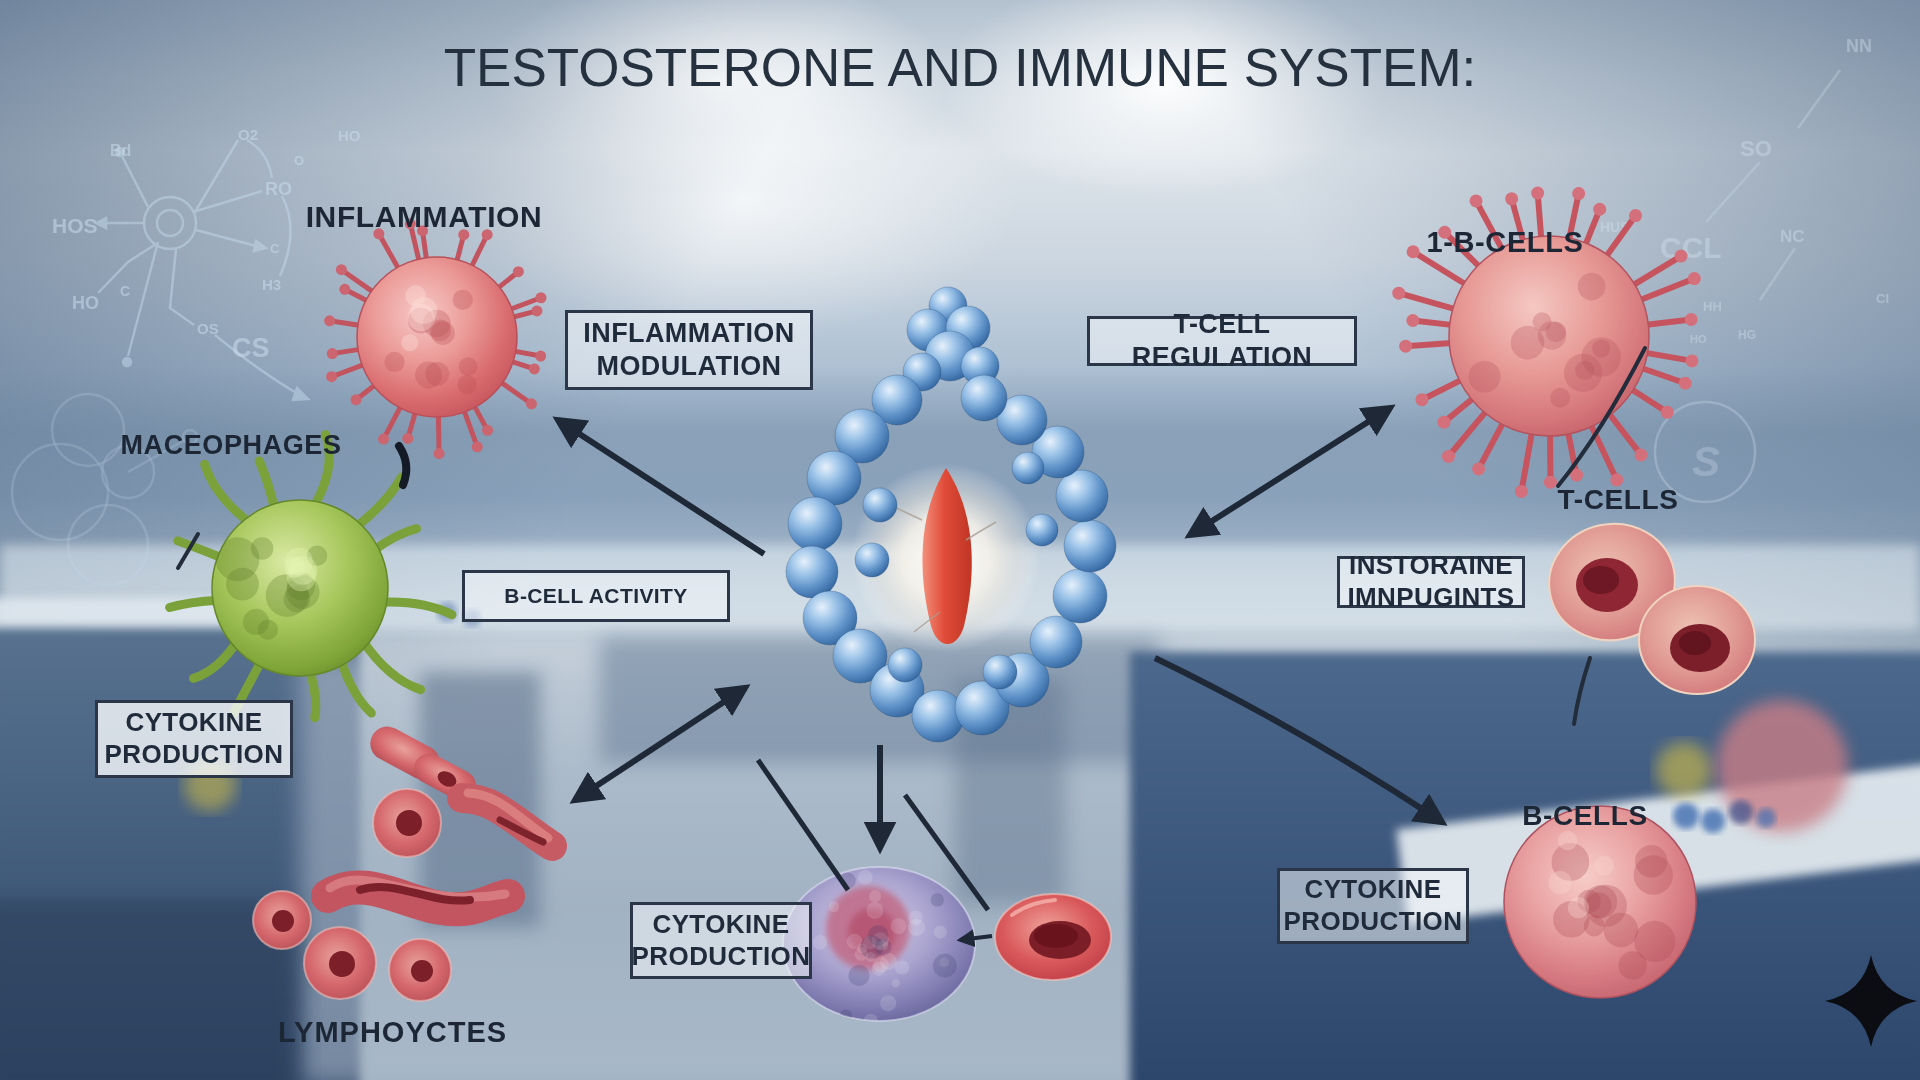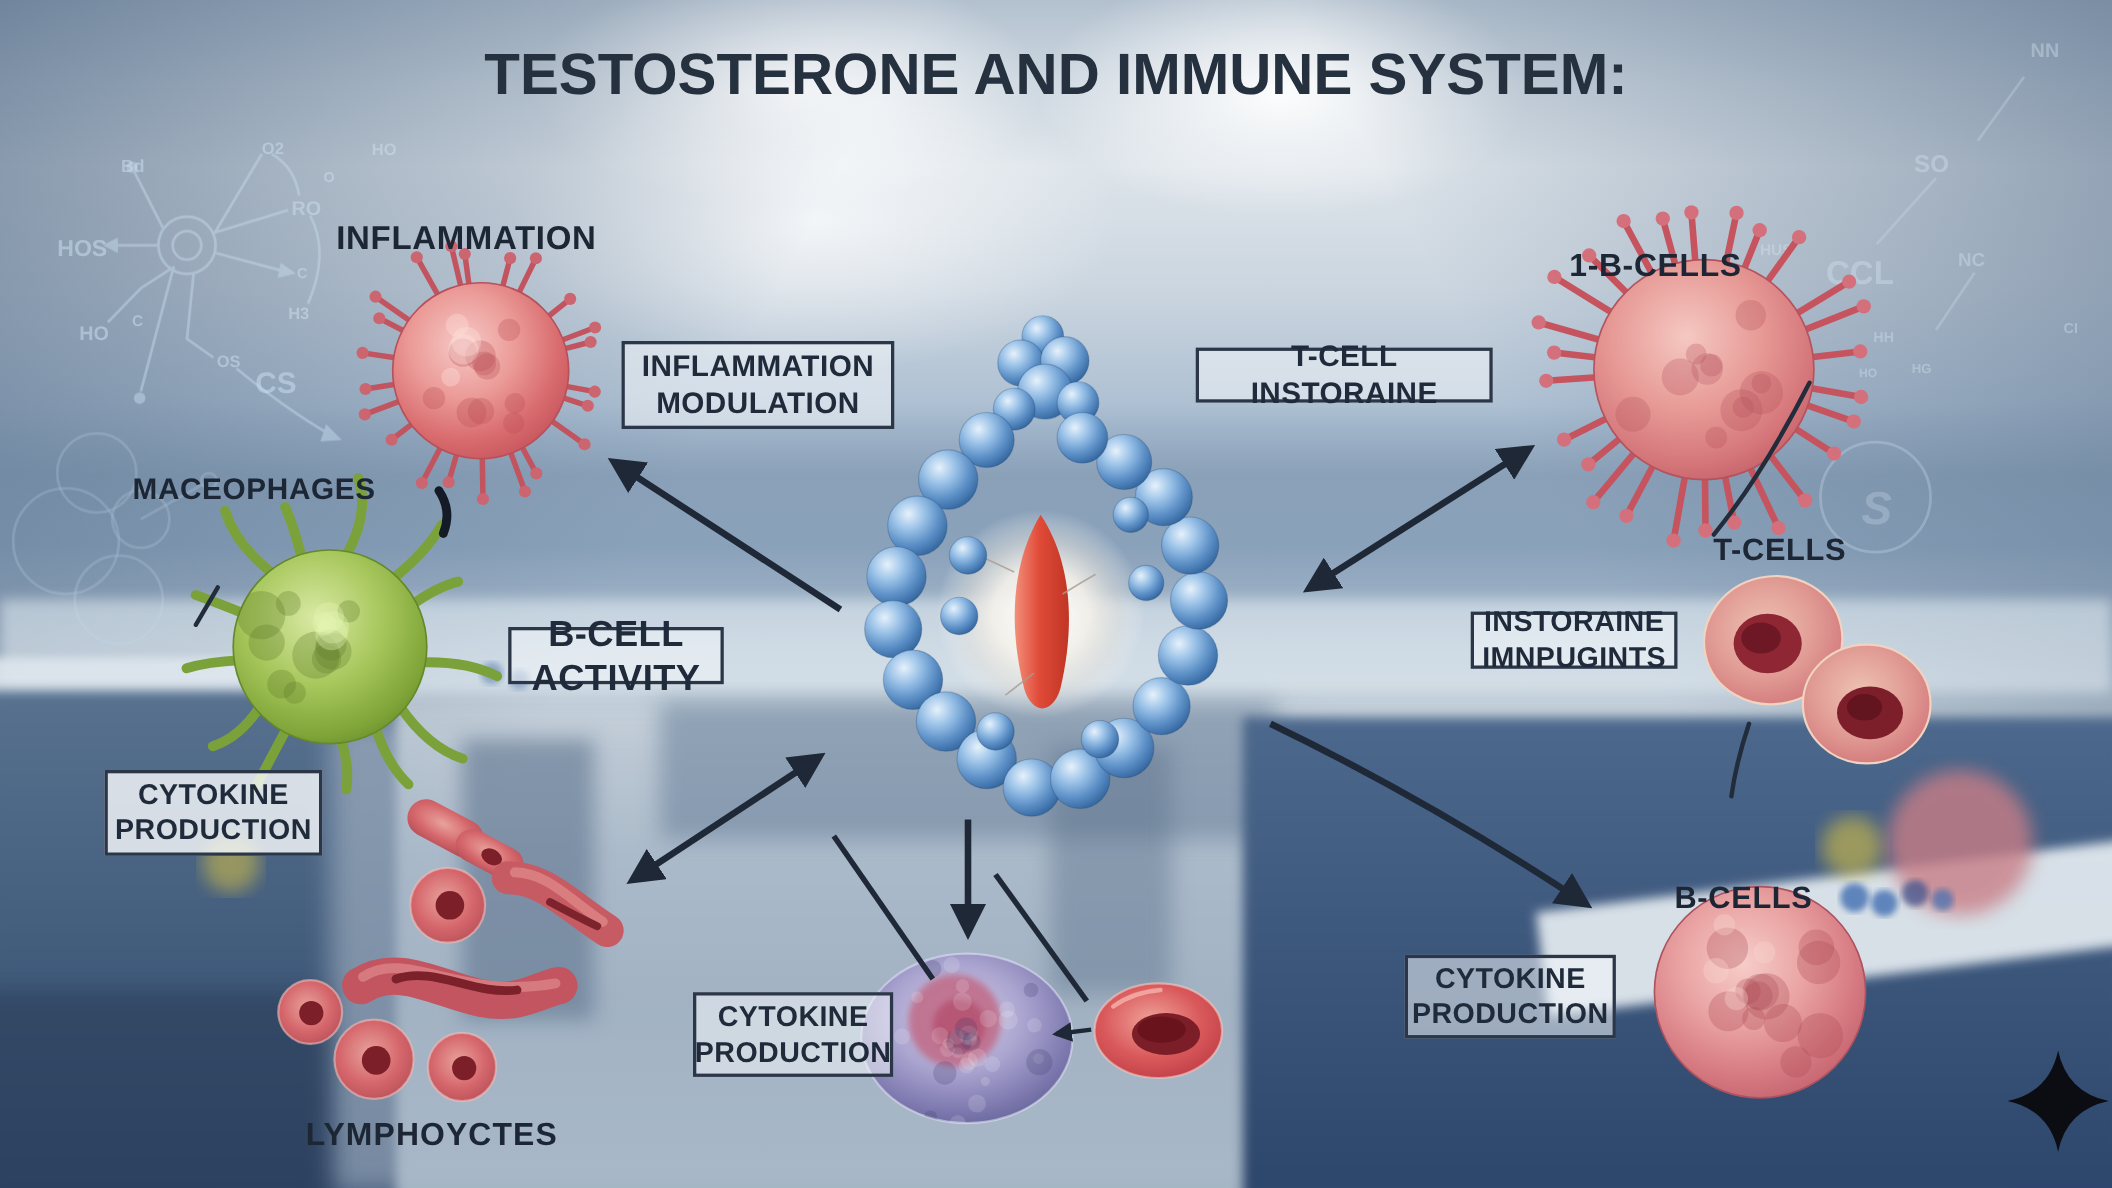--- a/index.html
+++ b/index.html
@@ -21,21 +21,21 @@
   .cab-right{left:1130px;top:652px;width:800px;height:438px;background:linear-gradient(180deg,#4c688c,#2c456b);filter:blur(5px);}
   .floor-mid{left:300px;top:655px;width:900px;height:430px;background:rgba(178,192,205,.55);filter:blur(12px);}
   .bench-mid{left:600px;top:638px;width:560px;height:125px;background:rgba(96,120,148,.5);filter:blur(10px);}
   .leg1{left:420px;top:672px;width:120px;height:255px;background:rgba(88,110,136,.55);filter:blur(9px);}
   .leg2{left:955px;top:678px;width:110px;height:225px;background:rgba(88,110,136,.42);filter:blur(10px);}
   .dark-bl{left:-20px;top:900px;width:320px;height:200px;background:rgba(40,58,84,.5);filter:blur(9px);}
   .counter-left{left:-10px;top:598px;width:360px;height:42px;background:rgba(223,231,238,.85);filter:blur(4px);}
   .counter-right{left:1400px;top:795px;width:560px;height:95px;background:rgba(232,238,243,.9);
      transform:rotate(-7deg);filter:blur(5px);}
   
-  .title{left:0;right:0;top:40px;text-align:center;color:#25313f;font-weight:bold;
+  .title{left:0;right:0;top:40px;text-align:center;color:#25313f;font-weight:normal;
          font-size:53px;line-height:1.06;letter-spacing:0;}
   .cell-label{position:absolute;color:#1c2634;font-weight:bold;font-size:29px;
               letter-spacing:.6px;text-align:center;white-space:nowrap;}
   .ibox{position:absolute;border:3px solid #2b3648;background:rgba(242,246,249,.55);
         color:#1f2a3a;font-weight:bold;font-size:26px;line-height:1.22;letter-spacing:.4px;
         display:flex;align-items:center;justify-content:center;text-align:center;padding:16px 8px;}
   .ibox.solid{background:rgba(249,251,253,.8);}
   svg.overlay{position:absolute;left:0;top:0;pointer-events:none;}
 </style>
 </head>
@@ -572,19 +572,19 @@
   </div>
 
   <div class="cell-label" style="left:288px;top:200px;width:272px;font-size:30px;">INFLAMMATION</div>
   <div class="cell-label" style="left:95px;top:430px;width:272px;font-size:27px;">MACEOPHAGES</div>
   <div class="cell-label" style="left:1400px;top:186px;width:210px;margin-top:40px;">1-B-CELLS</div>
   <div class="cell-label" style="left:1530px;top:484px;width:176px;font-size:28px;">T-CELLS</div>
   <div class="cell-label" style="left:1496px;top:756px;width:178px;font-size:28px;margin-top:44px;">B-CELLS</div>
   <div class="cell-label" style="left:278px;top:1016px;width:224px;letter-spacing:1px;">LYMPHOYCTES</div>
 
   <div class="ibox" style="left:565px;top:310px;width:248px;height:80px;font-size:27px;">INFLAMMATION MODULATION</div>
-  <div class="ibox" style="left:462px;top:570px;width:196px;height:52px;font-size:33px;">B-CELL ACTIVITY</div>
-  <div class="ibox" style="left:1087px;top:316px;width:270px;height:50px;font-size:27px;">T-CELL INSTORAINE</div>
+  <div class="ibox" style="left:462px;top:570px;width:268px;height:52px;font-size:21px;">B-CELL ACTIVITY</div>
+  <div class="ibox" style="left:1087px;top:316px;width:270px;height:50px;font-size:27px;">T-CELL REGULATION</div>
   <div class="ibox" style="left:1337px;top:556px;width:188px;height:52px;">INSTORAINE IMNPUGINTS</div>
   <div class="ibox solid" style="left:95px;top:700px;width:198px;height:78px;">CYTOKINE PRODUCTION</div>
   <div class="ibox" style="left:630px;top:902px;width:182px;height:77px;">CYTOKINE PRODUCTION</div>
   <div class="ibox" style="left:1277px;top:868px;width:192px;height:76px;">CYTOKINE PRODUCTION</div>
 </div>
 
 </body></html>

